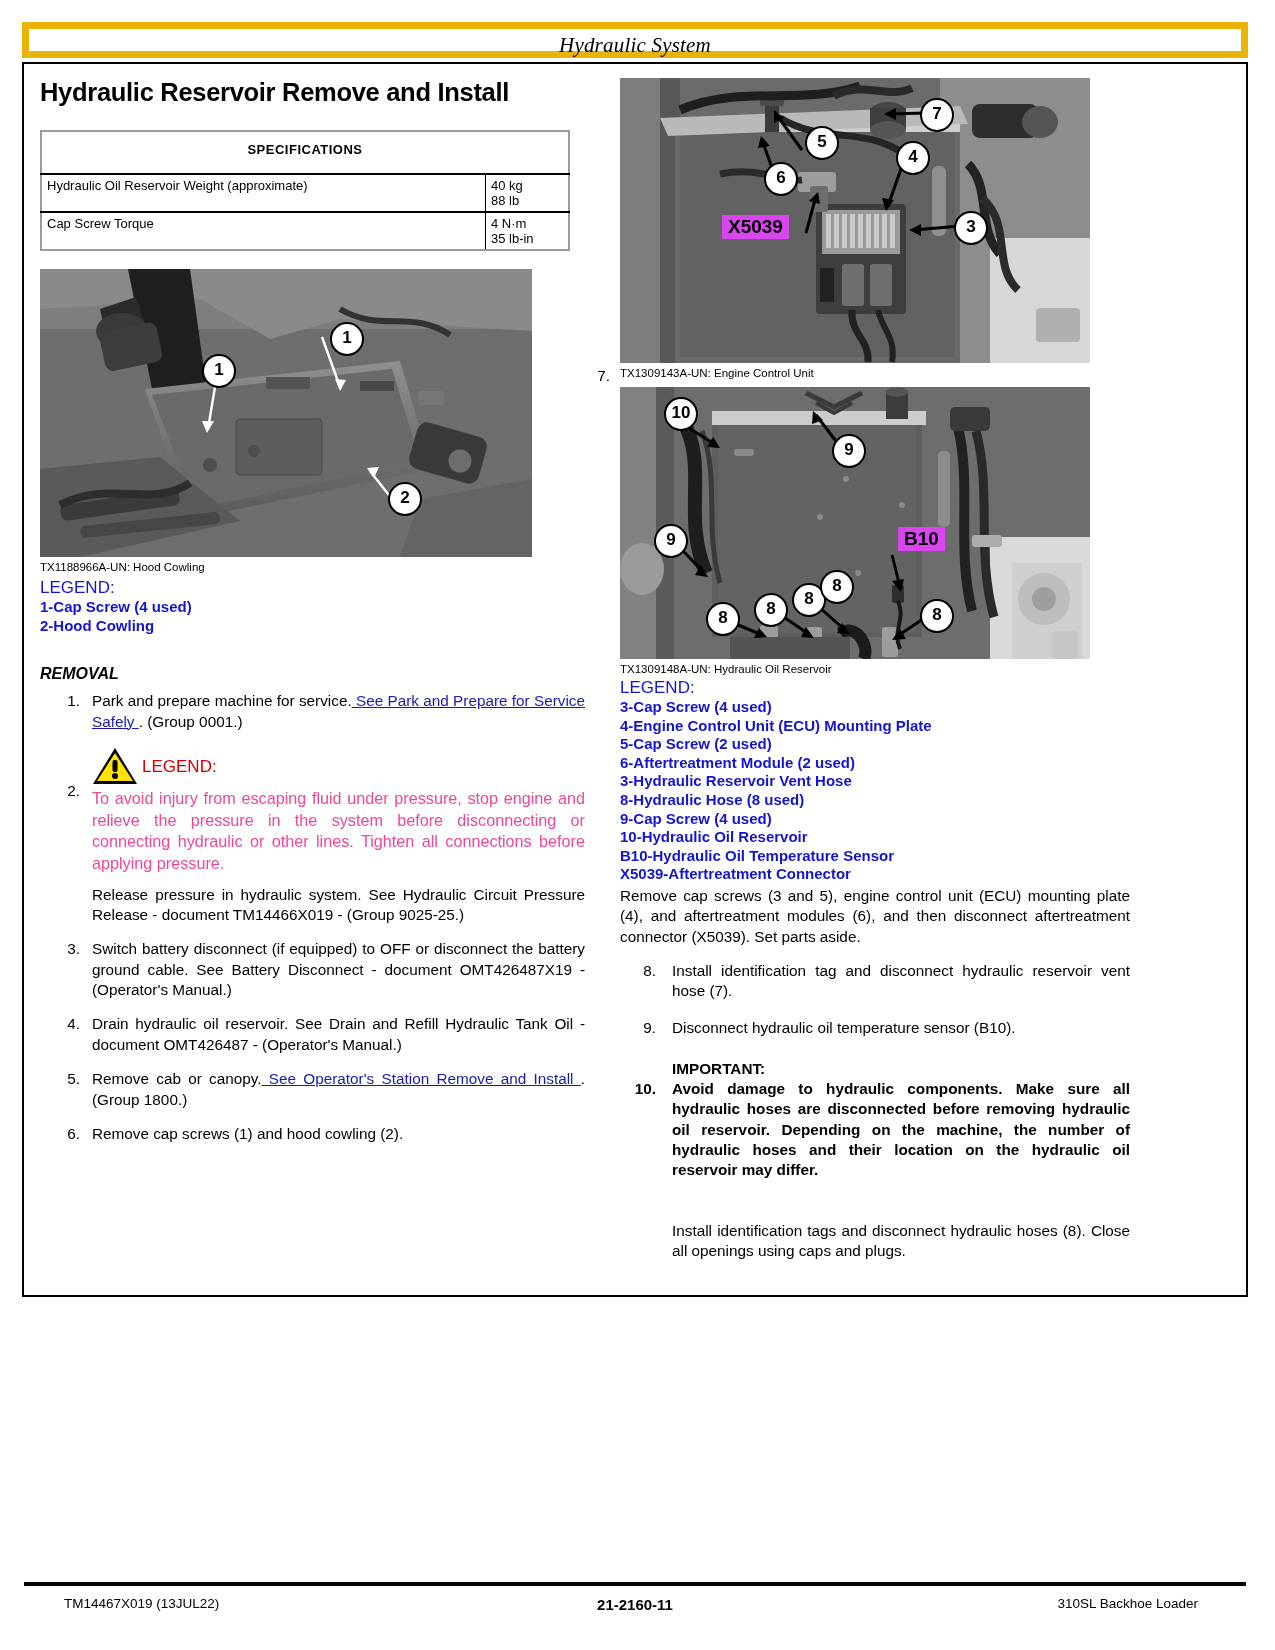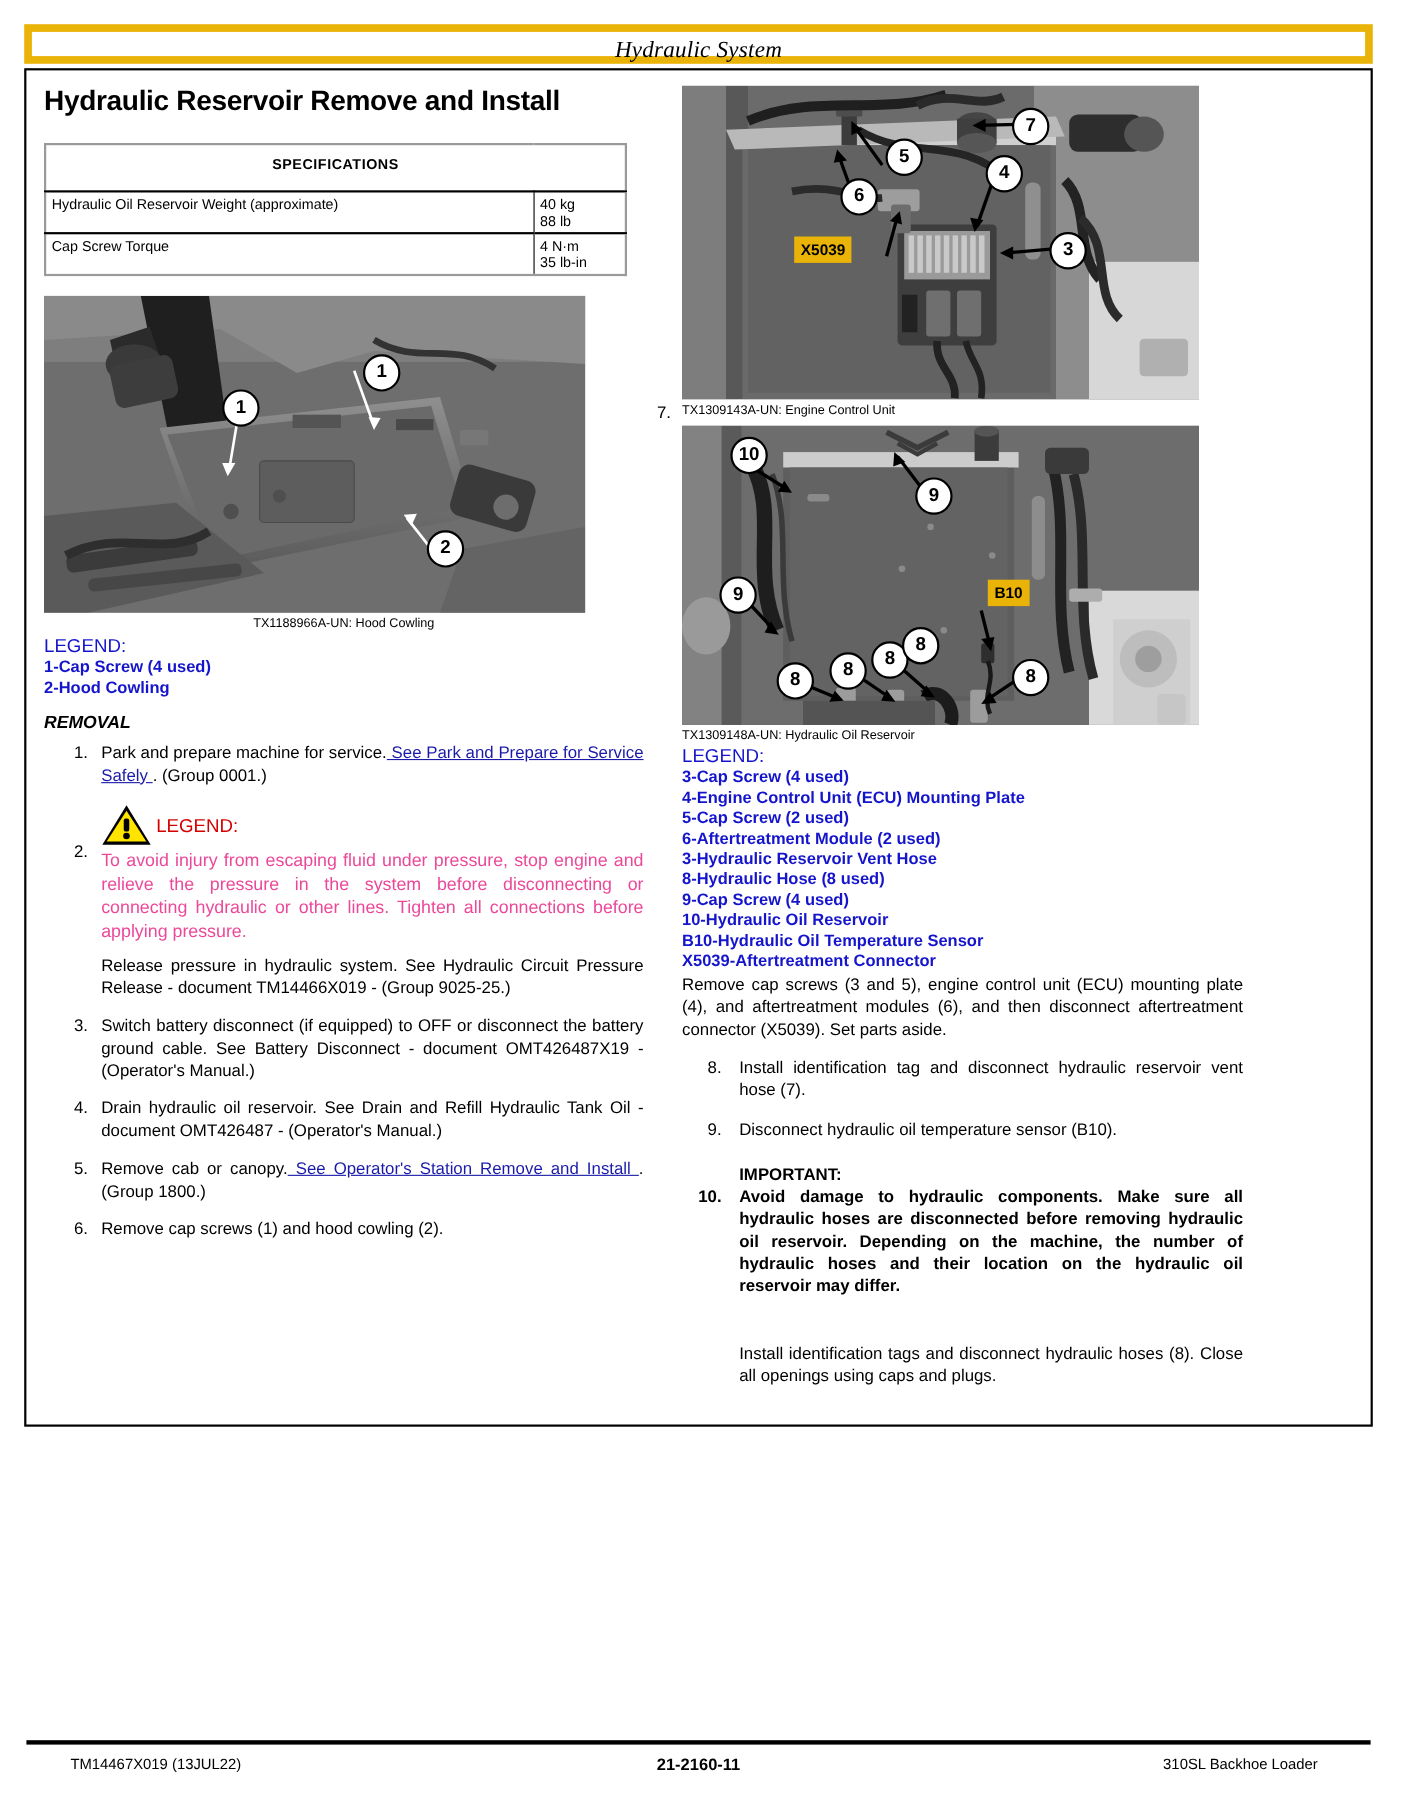--- a/index.html
+++ b/index.html
@@ -112,37 +112,36 @@
 
   .fig {
     background: #6f6f6f;
     position: relative;
     overflow: hidden;
   }
   .fig-caption {
     font-size: 11.5px;
     margin: 3px 0 0 0;
     line-height: 1.3;
-    text-align: center;
   }
 
   .legend {
     color: #1414cc;
     font-size: 15px;
     line-height: 1.24;
     margin-top: 2px;
   }
   .legend .legend-head { font-weight: normal; font-size: 17px; }
   .legend .legend-item { font-weight: bold; }
 
   h2.subhead {
     font-size: 16px;
     font-weight: bold;
     font-style: italic;
-    margin: 14px 0 8px 0;
+    margin: 30px 0 8px 0;
   }
   .step {
     position: relative;
     padding-left: 52px;
     margin-bottom: 14px;
     font-size: 15.3px;
     line-height: 1.33;
     text-align: justify;
   }
   .step .num {
@@ -228,21 +227,21 @@
     border: 2.5px solid #000;
     color: #000;
     font-weight: bold;
     font-size: 17px;
     text-align: center;
     line-height: 27px;
     font-family: "Liberation Sans", sans-serif;
   }
   .callout.wide {
     width: auto; height: auto; border-radius: 0; border: none;
-    background: #eab308; padding: 1px 6px; font-size: 14px; line-height: 22px;
+    background: #d946ef; padding: 1px 6px; font-size: 19px; line-height: 22px;
   }
 </style>
 </head>
 <body>
 
 <div class="page">
 
   <div class="header-box">
     <div class="header-title">Hydraulic System</div>
   </div>

